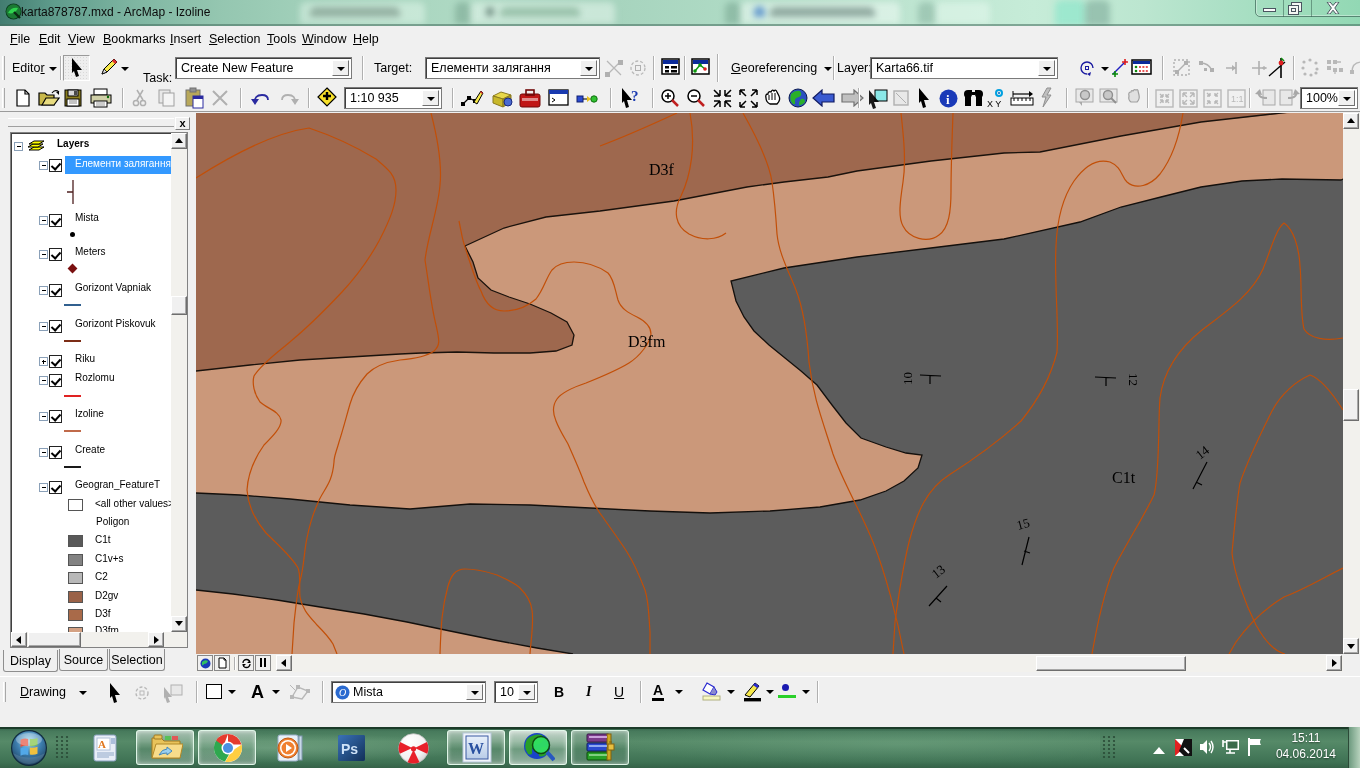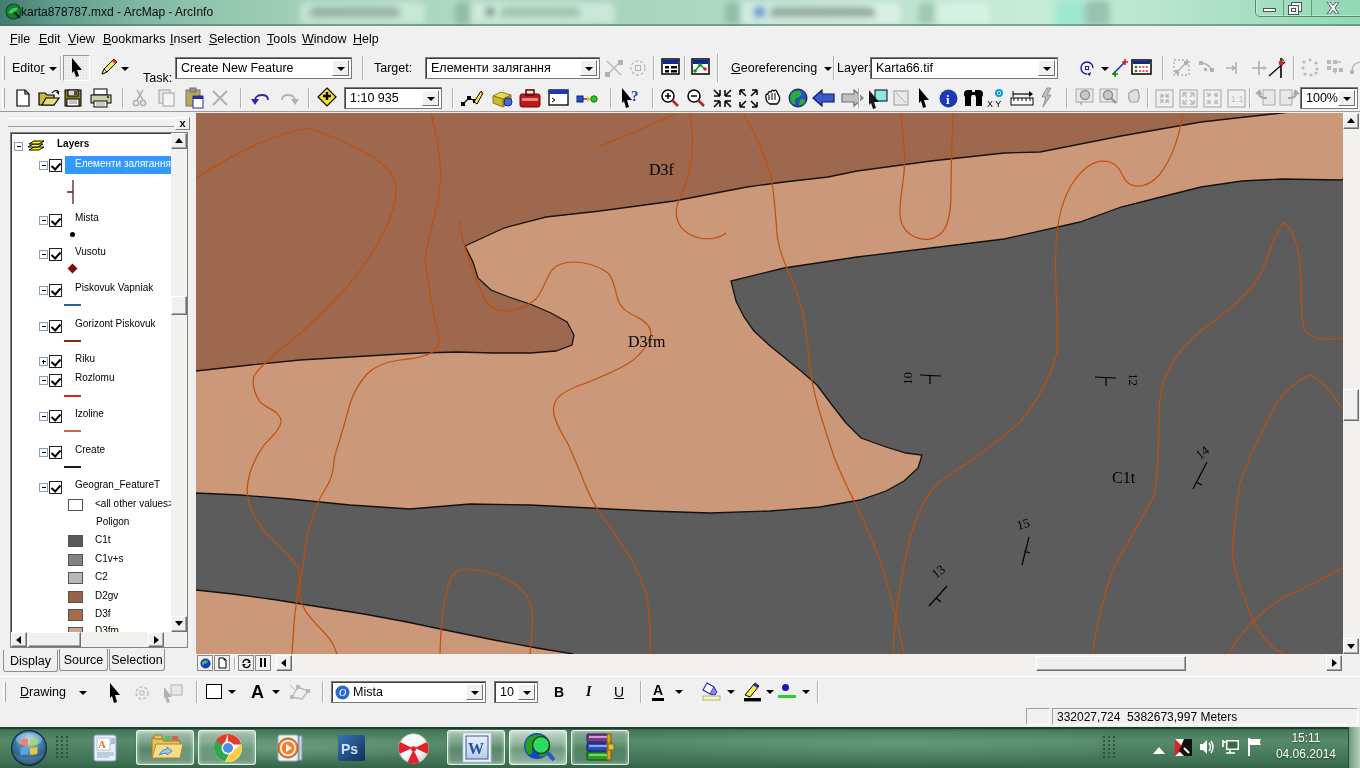--- a/index.html
+++ b/index.html
@@ -100,21 +100,21 @@
     <div class="ttab" style="left:754px;top:6px;height:11px;width:11px;background:rgba(70,130,200,0.75)"></div>
     <div class="ttab" style="left:486px;top:7px;height:9px;width:8px;background:rgba(60,90,80,0.6)"></div>
     <div class="ttab" style="left:1055px;top:0px;height:26px;width:30px;background:rgba(120,230,200,0.5)"></div>
     <div class="ttab" style="left:1085px;top:0px;height:26px;width:25px;background:rgba(60,110,95,0.3)"></div>
     <svg id="tbicon" viewBox="0 0 17 17">
       <circle cx="8.5" cy="8.5" r="8" fill="#0a3a1e"></circle>
       <circle cx="8.5" cy="8.5" r="7.2" fill="#1b7a33"></circle>
       <path d="M3,10 Q6,4 13,5 Q10,12 3,10Z" fill="#2fd34f"></path>
       <path d="M9,9 L15,15" stroke="#0a2a12" stroke-width="2.4"></path>
     </svg>
-    <div id="titletext">karta878787.mxd - ArcMap - ArcInfo</div>
+    <div id="titletext">karta878787.mxd - ArcMap - Izoline</div>
     <div style="position:absolute;left:1255px;top:-3px;width:110px;height:20px;border:1px solid rgba(60,100,85,0.7);border-radius:0 0 5px 5px;box-shadow:inset 0 0 0 1px rgba(255,255,255,0.35);"></div>
     <div style="position:absolute;left:1283px;top:-3px;width:1px;height:20px;background:rgba(60,100,85,0.55)"></div>
     <div style="position:absolute;left:1311px;top:-3px;width:1px;height:20px;background:rgba(60,100,85,0.55)"></div>
     <div style="position:absolute;left:1263px;top:8px;width:13px;height:4px;background:#fcfcfc;border:1px solid #4a5560;"></div>
     <svg style="position:absolute;left:1288px;top:2px" width="14" height="13" viewBox="0 0 14 13">
       <rect x="3.5" y="0.5" width="10" height="9" fill="#f4f7f4" stroke="#4a5560"></rect>
       <rect x="0.5" y="3.5" width="10" height="9" fill="#f4f7f4" stroke="#4a5560"></rect>
       <rect x="3.5" y="6.5" width="4" height="3" fill="none" stroke="#4a5560"></rect>
     </svg>
     <svg style="position:absolute;left:1326px;top:2px" width="14" height="12" viewBox="0 0 14 12">
@@ -543,26 +543,26 @@
         <path d="M10,2 L10,26 M4,14 L10,14" stroke="#4d1f1f" stroke-width="1.3" fill="none"></path>
       </svg>
 
       <div class="minus" style="left:28px;top:83px"></div>
       <div class="chk" style="left:38px;top:81px"></div>
       <div class="ti" style="left:56px;top:79px">Mista</div>
       <div style="position:absolute;left:59px;top:99px;width:5px;height:5px;border-radius:50%;background:#000"></div>
 
       <div class="minus" style="left:28px;top:117px"></div>
       <div class="chk" style="left:38px;top:115px"></div>
-      <div class="ti" style="left:56px;top:113px">Vusotu</div>
+      <div class="ti" style="left:56px;top:113px">Meters</div>
       <div style="position:absolute;left:58px;top:132px;width:7px;height:7px;background:#7a1010;transform:rotate(45deg)"></div>
 
       <div class="minus" style="left:28px;top:153px"></div>
       <div class="chk" style="left:38px;top:151px"></div>
-      <div class="ti" style="left:56px;top:149px">Piskovuk Vapniak</div>
+      <div class="ti" style="left:56px;top:149px">Gorizont Vapniak</div>
       <div class="lnsw" style="left:53px;top:171px;background:#31608f"></div>
 
       <div class="minus" style="left:28px;top:189px"></div>
       <div class="chk" style="left:38px;top:187px"></div>
       <div class="ti" style="left:56px;top:185px">Gorizont Piskovuk</div>
       <div class="lnsw" style="left:53px;top:207px;background:#7c2d16"></div>
 
       <div class="minus plus" style="left:28px;top:224px"></div>
       <div class="chk" style="left:38px;top:222px"></div>
       <div class="ti" style="left:56px;top:220px">Riku</div>
@@ -773,24 +773,20 @@
       <path d="M13,2 L17,5 L15,7 L11,4Z" fill="#2a2ad0"></path>
       <rect x="2" y="17" width="17" height="3.4" fill="#000"></rect>
     </svg>
     <div class="carr" style="left:766px;top:13px"></div>
     <div style="position:absolute;left:782px;top:7px;width:7px;height:7px;border-radius:50%;background:#1a1ab0"></div>
     <div style="position:absolute;left:778px;top:18px;width:18px;height:3.4px;background:#2ad02a"></div>
     <div class="carr" style="left:802px;top:13px"></div>
     <div class="vsep" style="left:817px;top:4px;height:22px"></div>
   </div>
 
-  <div id="statusbar" class="abs">
-    <div id="sbox2"></div>
-    <div id="coords">332027,724&nbsp; 5382673,997 Meters</div>
-  </div>
 
   <div id="taskbar" class="abs">
     <div style="position:absolute;left:0;top:0;width:1360px;height:2px;background:#1c3b29"></div>
     <div style="position:absolute;left:180px;top:6px;width:300px;height:30px;background:radial-gradient(ellipse at 30% 50%, rgba(190,230,200,0.25), transparent 70%)"></div>
     <div style="position:absolute;left:600px;top:4px;width:500px;height:34px;background:radial-gradient(ellipse at 60% 40%, rgba(170,220,185,0.18), transparent 70%)"></div>
 
     <svg style="position:absolute;left:8px;top:2px" width="42" height="38" viewBox="0 0 42 38">
       <defs>
         <radialGradient id="orbg" cx="50%" cy="30%" r="80%">
           <stop offset="0%" stop-color="#9fd8f0"></stop>

